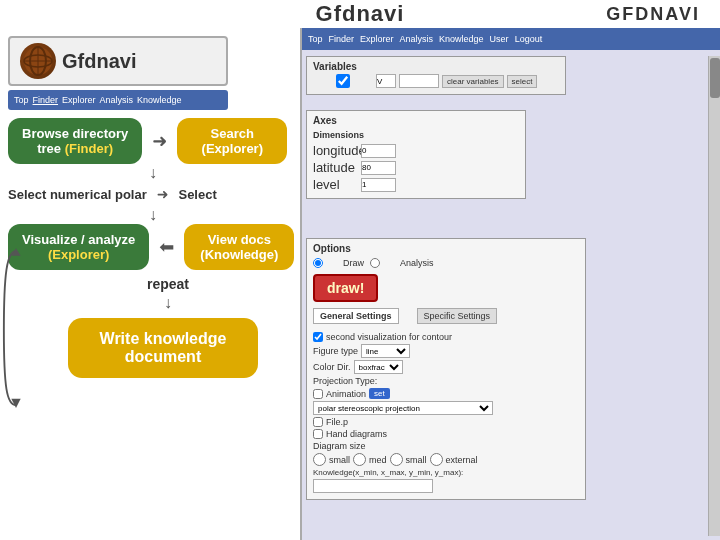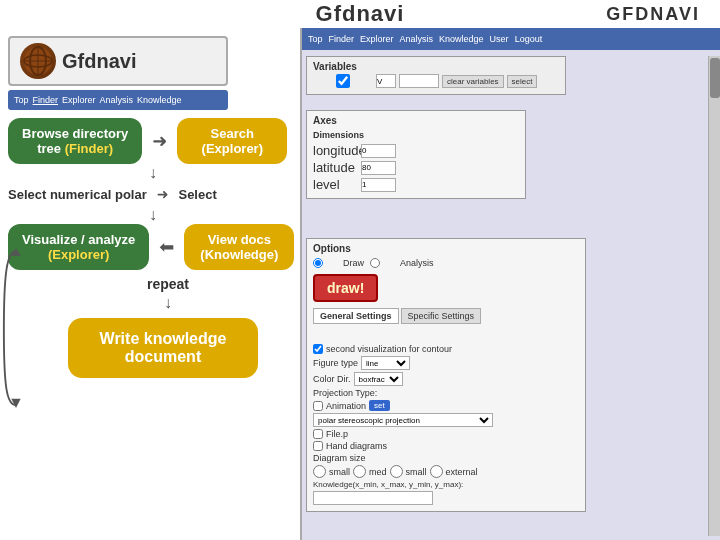--- a/index.html
+++ b/index.html
@@ -299,22 +299,22 @@
       border: 2px solid #990000;
       border-radius: 4px;
       padding: 4px 12px;
       cursor: pointer;
       margin-bottom: 6px;
     }
 
     
     .settings-tabs {
       display: flex;
-      gap: 2px;
-      margin-bottom: 20px;
+      gap: 18px;
+      margin-bottom: 8px;
     }
     .settings-tab {
       font-size: 9px;
       background: #ddd;
       border: 1px solid #aaa;
       padding: 2px 6px;
       cursor: pointer;
       color: #333;
     }
     .settings-tab.active {

